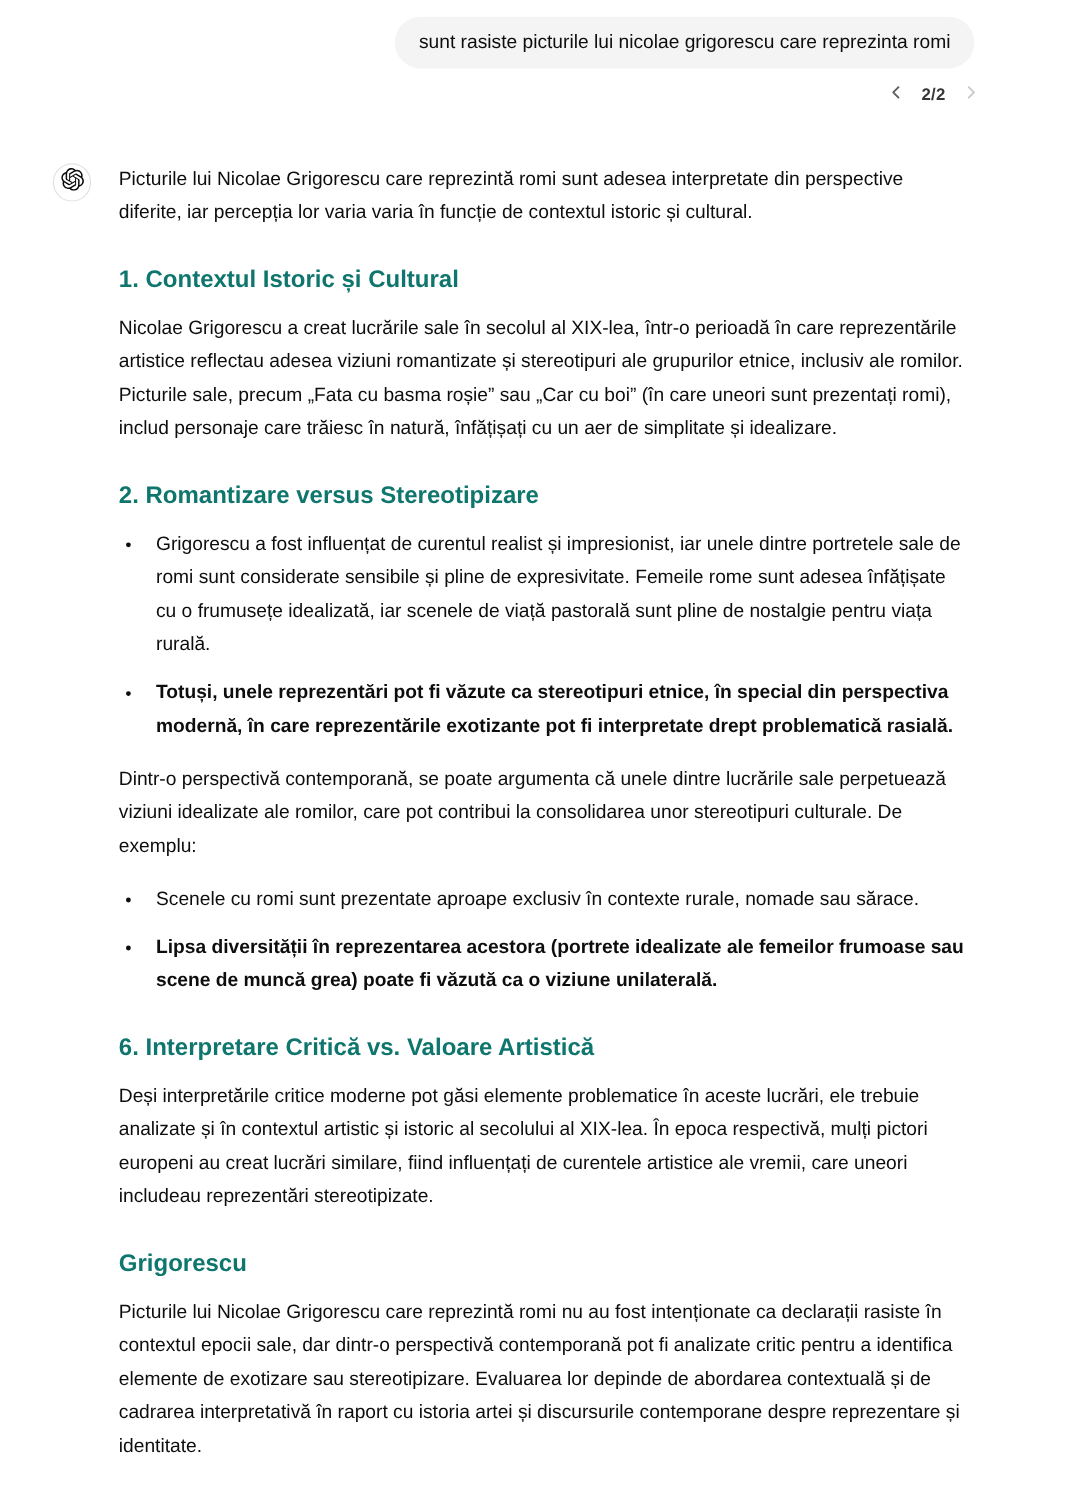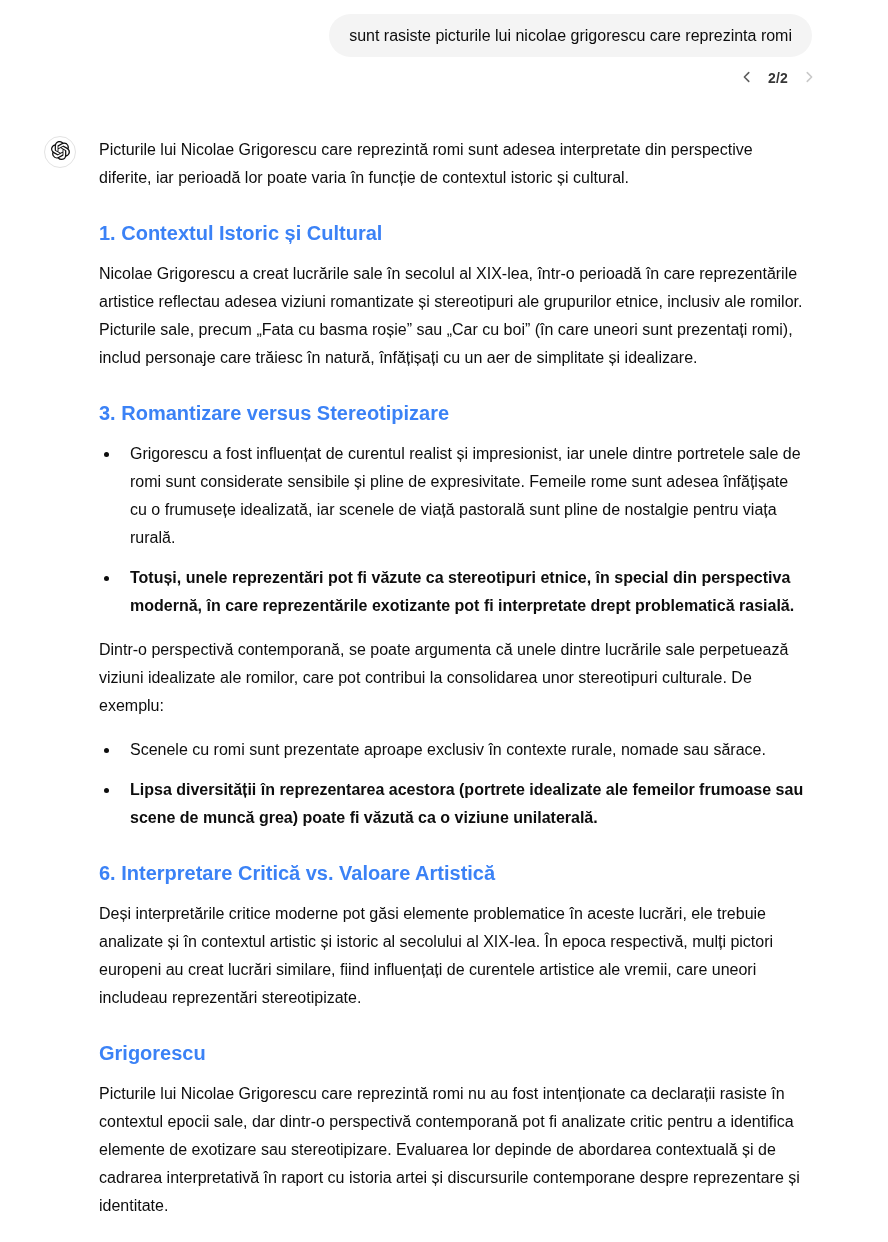--- a/index.html
+++ b/index.html
@@ -82,21 +82,21 @@
     padding-top: 0px;
   }
   .assistant-content p {
     margin: 0 0 16px 0;
   }
   .assistant-content h3 {
     font-size: 20px;
     line-height: 26px;
     font-weight: 700;
     margin: 28px 0 14px 0;
-    color: #3b82f6;
+    color: #0f766e;
   }
   .assistant-content ul {
     margin: 4px 0 16px 0;
     padding-left: 21px;
     list-style: disc outside;
   }
   .assistant-content li {
     padding-left: 10px;
     margin-bottom: 12px;
   }
@@ -132,26 +132,26 @@
   <div class="assistant-row">
     <div class="avatar">
       <span>
         <svg width="19" height="19" viewBox="0 0 24 24" fill="#0d0d0d">
           <path d="M22.2819 9.8211a5.9847 5.9847 0 0 0-.5157-4.9108 6.0462 6.0462 0 0 0-6.5098-2.9A6.0651 6.0651 0 0 0 4.9807 4.1818a5.9847 5.9847 0 0 0-3.9977 2.9 6.0462 6.0462 0 0 0 .7427 7.0966 5.98 5.98 0 0 0 .511 4.9107 6.051 6.051 0 0 0 6.5146 2.9001A5.9847 5.9847 0 0 0 13.2599 24a6.0557 6.0557 0 0 0 5.7718-4.2058 5.9894 5.9894 0 0 0 3.9977-2.9001 6.0557 6.0557 0 0 0-.7475-7.073zm-9.022 12.6081a4.4755 4.4755 0 0 1-2.8764-1.0408l.1419-.0804 4.7783-2.7582a.7948.7948 0 0 0 .3927-.6813v-6.7369l2.02 1.1686a.071.071 0 0 1 .038.0615v5.5826a4.504 4.504 0 0 1-4.4945 4.4849zm-9.6607-4.1254a4.4708 4.4708 0 0 1-.5346-3.0137l.142.0852 4.783 2.7582a.7712.7712 0 0 0 .7806 0l5.8428-3.3685v2.3324a.0804.0804 0 0 1-.0332.0615L9.74 19.9502a4.4992 4.4992 0 0 1-6.1408-1.6464zM2.3408 7.8956a4.485 4.485 0 0 1 2.3655-1.9728V11.6a.7664.7664 0 0 0 .3879.6765l5.8144 3.3543-2.0201 1.1685a.0757.0757 0 0 1-.071 0l-4.8303-2.7865A4.504 4.504 0 0 1 2.3408 7.8956zm16.5963 3.8558L13.1038 8.364 15.1192 7.2a.0757.0757 0 0 1 .071 0l4.8303 2.7913a4.4944 4.4944 0 0 1-.6765 8.1042v-5.6772a.79.79 0 0 0-.407-.667zm2.0107-3.0231l-.142-.0852-4.7735-2.7818a.7759.7759 0 0 0-.7854 0L9.409 9.2297V6.8974a.0662.0662 0 0 1 .0284-.0615l4.8303-2.7866a4.4992 4.4992 0 0 1 6.6802 4.66zM8.3065 12.863l-2.02-1.1638a.0804.0804 0 0 1-.038-.0567V6.0742a4.4992 4.4992 0 0 1 7.3757-3.4537l-.142.0805L8.704 5.459a.7948.7948 0 0 0-.3927.6813zm1.0976-2.3654l2.602-1.4998 2.6069 1.4998v2.9994l-2.5974 1.4997-2.6067-1.4997z"></path>
         </svg>
       </span>
     </div>
 
     <div class="assistant-content">
-      <p>Picturile lui Nicolae Grigorescu care reprezintă romi sunt adesea interpretate din perspective diferite, iar perioadă lor poate varia în funcție de contextul istoric și cultural.</p>
+      <p>Picturile lui Nicolae Grigorescu care reprezintă romi sunt adesea interpretate din perspective diferite, iar percepția lor varia varia în funcție de contextul istoric și cultural.</p>
 
       <h3>1. Contextul Istoric și Cultural</h3>
       <p>Nicolae Grigorescu a creat lucrările sale în secolul al XIX-lea, într-o perioadă în care reprezentările artistice reflectau adesea viziuni romantizate și stereotipuri ale grupurilor etnice, inclusiv ale romilor. Picturile sale, precum „Fata cu basma roșie” sau „Car cu boi” (în care uneori sunt prezentați romi), includ personaje care trăiesc în natură, înfățișați cu un aer de simplitate și idealizare.</p>
 
-      <h3>3. Romantizare versus Stereotipizare</h3>
+      <h3>2. Romantizare versus Stereotipizare</h3>
       <ul>
         <li>Grigorescu a fost influențat de curentul realist și impresionist, iar unele dintre portretele sale de romi sunt considerate sensibile și pline de expresivitate. Femeile rome sunt adesea înfățișate cu o frumusețe idealizată, iar scenele de viață pastorală sunt pline de nostalgie pentru viața rurală.</li>
         <li>Totuși, unele reprezentări pot fi văzute ca stereotipuri etnice, în special din perspectiva modernă, în care reprezentările exotizante pot fi interpretate drept problematică rasială.</li>
       </ul>
 
       <p>Dintr-o perspectivă contemporană, se poate argumenta că unele dintre lucrările sale perpetuează viziuni idealizate ale romilor, care pot contribui la consolidarea unor stereotipuri culturale. De exemplu:</p>
       <ul>
         <li>Scenele cu romi sunt prezentate aproape exclusiv în contexte rurale, nomade sau sărace.</li>
         <li>Lipsa diversității în reprezentarea acestora (portrete idealizate ale femeilor frumoase sau scene de muncă grea) poate fi văzută ca o viziune unilaterală.</li>
       </ul>

